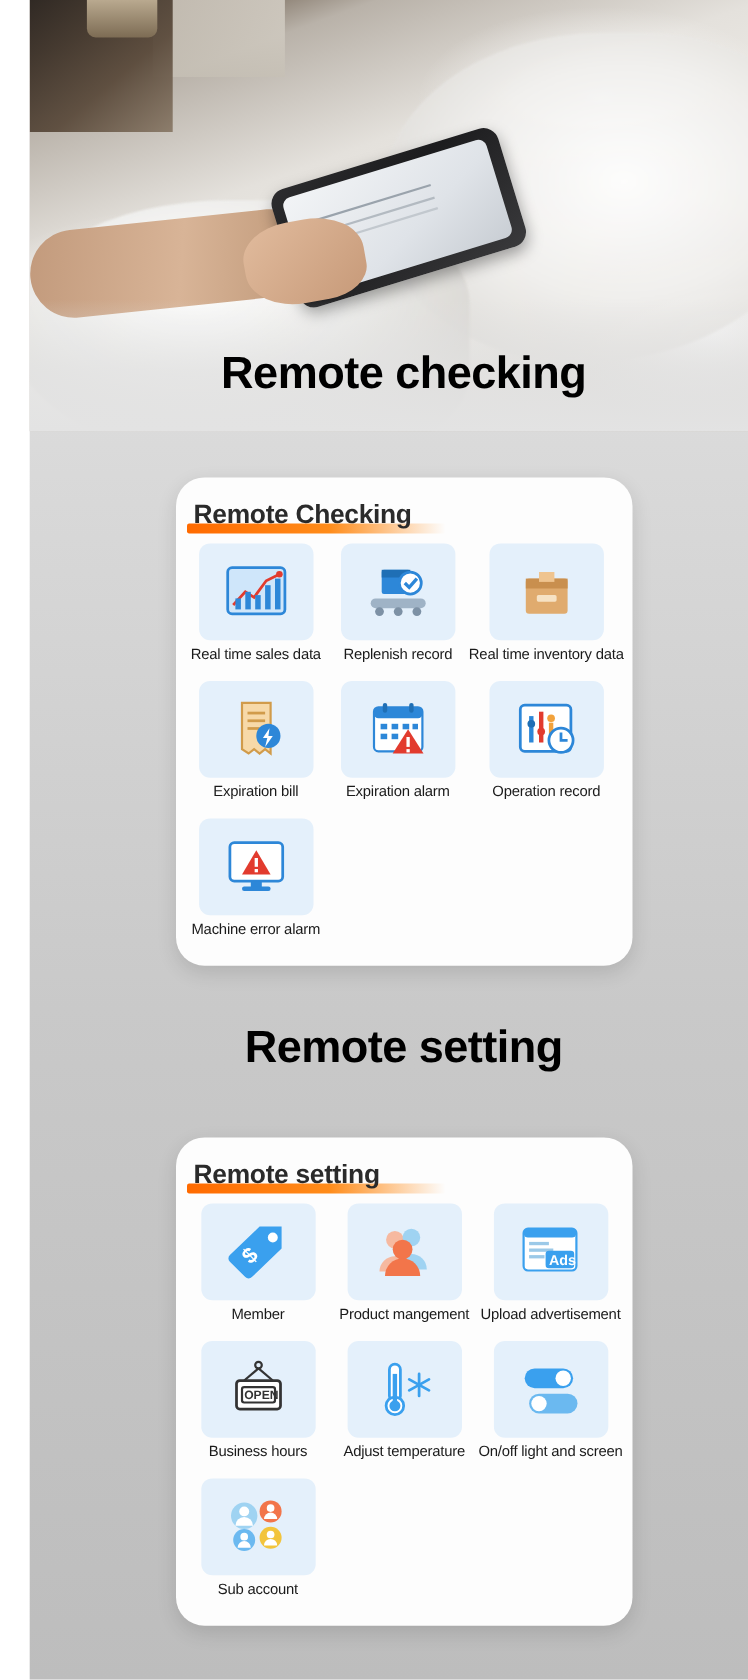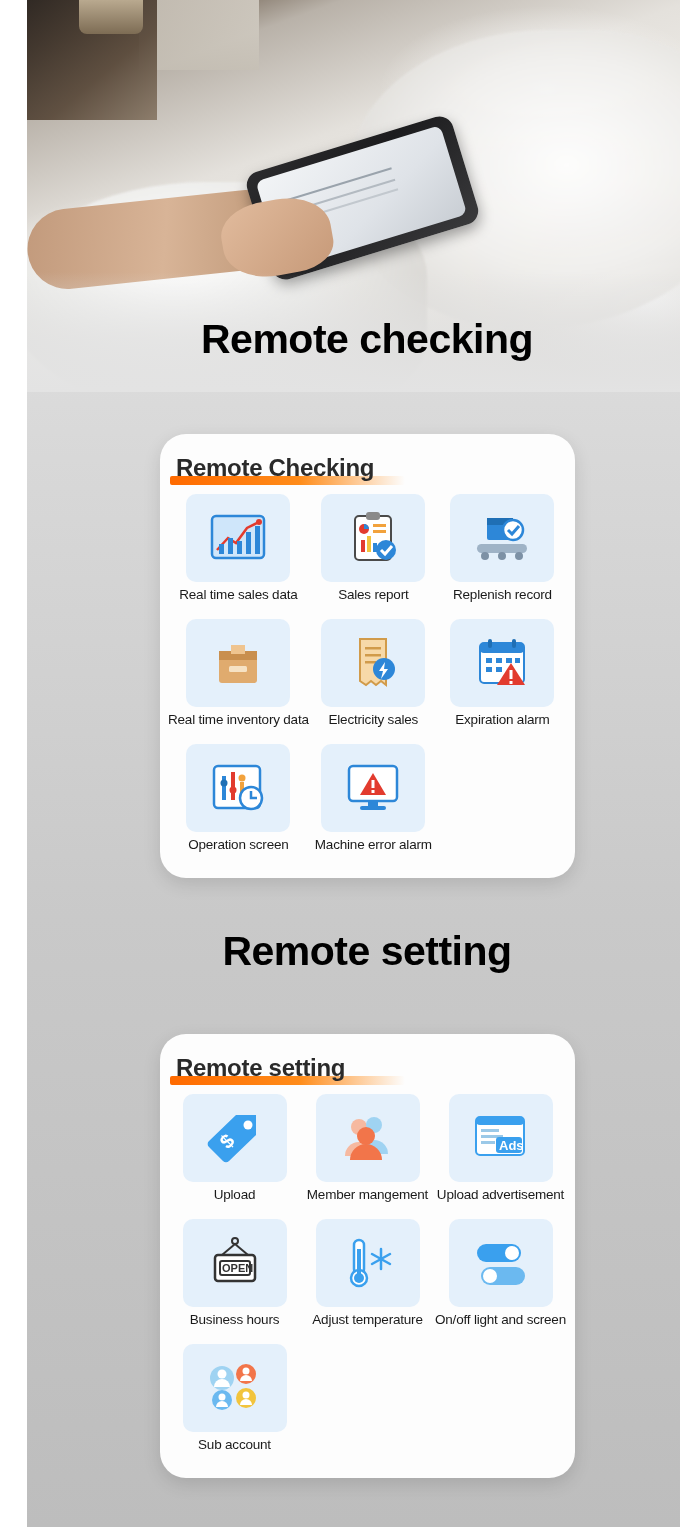--- a/index.html
+++ b/index.html
@@ -227,38 +227,20 @@
             <rect x="19" y="28" width="5" height="16" fill="#2d87d8"></rect>
             <rect x="28" y="31" width="5" height="13" fill="#2d87d8"></rect>
             <rect x="37" y="22" width="5" height="22" fill="#2d87d8"></rect>
             <rect x="46" y="16" width="5" height="28" fill="#2d87d8"></rect>
             <circle cx="50" cy="12" r="3" fill="#e23b2e"></circle>
           </svg>
         </div>
         <div class="cell-label">Real time sales data</div>
       </div>
 
-      <div class="cell">
-        <div class="tile">
-          <svg width="58" height="56" viewBox="0 0 58 56">
-            <rect x="11" y="6" width="36" height="44" rx="4" fill="#ffffff" stroke="#4a4a4a" stroke-width="2"></rect>
-            <rect x="22" y="2" width="14" height="8" rx="3" fill="#8a8a8a"></rect>
-            <circle cx="20" cy="19" r="5" fill="#e23b2e"></circle>
-            <path d="M20 14 a5 5 0 0 1 5 5 h-5z" fill="#2d87d8"></path>
-            <rect x="29" y="14" width="13" height="3" fill="#f2a23c"></rect>
-            <rect x="29" y="20" width="13" height="3" fill="#f2a23c"></rect>
-            <rect x="17" y="30" width="4" height="12" fill="#e23b2e"></rect>
-            <rect x="23" y="26" width="4" height="16" fill="#f2c43c"></rect>
-            <rect x="29" y="33" width="4" height="9" fill="#2d87d8"></rect>
-            <circle cx="42" cy="40" r="10" fill="#2d87d8"></circle>
-            <path d="M37 40 l4 4 l7 -8" fill="none" stroke="#ffffff" stroke-width="3"></path>
-          </svg>
-        </div>
-        <div class="cell-label">Sales report</div>
-      </div>
 
       <div class="cell">
         <div class="tile">
           <svg width="58" height="56" viewBox="0 0 58 56">
             <rect x="14" y="8" width="26" height="22" rx="2" fill="#2d87d8"></rect>
             <rect x="14" y="8" width="26" height="7" fill="#1f6fb5"></rect>
             <rect x="4" y="34" width="50" height="9" rx="4.5" fill="#9fb3c6"></rect>
             <circle cx="12" cy="46" r="4" fill="#7d91a5"></circle>
             <circle cx="29" cy="46" r="4" fill="#7d91a5"></circle>
             <circle cx="46" cy="46" r="4" fill="#7d91a5"></circle>
@@ -285,21 +267,21 @@
         <div class="tile">
           <svg width="58" height="56" viewBox="0 0 58 56">
             <path d="M16 4 h26 v46 l-5 -4 l-5 4 l-5 -4 l-5 4 l-6 -4 z" fill="#f7d9a8" stroke="#d19b4a" stroke-width="2"></path>
             <rect x="21" y="12" width="16" height="2.5" fill="#d19b4a"></rect>
             <rect x="21" y="19" width="16" height="2.5" fill="#d19b4a"></rect>
             <rect x="21" y="26" width="11" height="2.5" fill="#d19b4a"></rect>
             <circle cx="40" cy="34" r="11" fill="#2d87d8"></circle>
             <path d="M41 27 l-6 9 h4 l-2 8 l7 -10 h-4 z" fill="#ffffff"></path>
           </svg>
         </div>
-        <div class="cell-label">Electricity sales</div>
+        <div class="cell-label">Expiration bill</div>
       </div>
 
       <div class="cell">
         <div class="tile">
           <svg width="58" height="56" viewBox="0 0 58 56">
             <rect x="7" y="8" width="44" height="40" rx="4" fill="#ffffff" stroke="#2d87d8" stroke-width="2"></rect>
             <rect x="7" y="8" width="44" height="10" rx="4" fill="#2d87d8"></rect>
             <rect x="15" y="4" width="4" height="9" rx="2" fill="#1f6fb5"></rect>
             <rect x="39" y="4" width="4" height="9" rx="2" fill="#1f6fb5"></rect>
             <g fill="#2d87d8">
@@ -325,21 +307,21 @@
             <rect x="13" y="16" width="4" height="24" fill="#2d87d8"></rect>
             <rect x="22" y="12" width="4" height="28" fill="#e23b2e"></rect>
             <rect x="31" y="22" width="4" height="18" fill="#f2a23c"></rect>
             <circle cx="15" cy="23" r="3.5" fill="#1f6fb5"></circle>
             <circle cx="24" cy="30" r="3.5" fill="#e23b2e"></circle>
             <circle cx="33" cy="18" r="3.5" fill="#f2a23c"></circle>
             <circle cx="42" cy="38" r="11" fill="#ffffff" stroke="#2d87d8" stroke-width="2.5"></circle>
             <path d="M42 31 v7 h6" fill="none" stroke="#2d87d8" stroke-width="2.5"></path>
           </svg>
         </div>
-        <div class="cell-label">Operation screen</div>
+        <div class="cell-label">Operation record</div>
       </div>
 
       <div class="cell">
         <div class="tile">
           <svg width="58" height="56" viewBox="0 0 58 56">
             <rect x="5" y="6" width="48" height="35" rx="4" fill="#ffffff" stroke="#2d87d8" stroke-width="2.5"></rect>
             <rect x="24" y="41" width="10" height="6" fill="#2d87d8"></rect>
             <rect x="16" y="46" width="26" height="4" rx="2" fill="#2d87d8"></rect>
             <path d="M29 13 l13 22 h-26 z" fill="#e23b2e"></path>
             <rect x="27.5" y="20" width="3" height="8" fill="#ffffff"></rect>
@@ -367,37 +349,37 @@
     <div class="grid">
 
       <div class="cell">
         <div class="tile">
           <svg width="58" height="56" viewBox="0 0 58 56">
             <path d="M30 5 h20 v20 l-27 26 a4 4 0 0 1 -6 0 l-14 -14 a4 4 0 0 1 0 -6 z" fill="#3aa0ee"></path>
             <circle cx="42" cy="15" r="4.5" fill="#ffffff"></circle>
             <text x="22" y="40" font-family="Liberation Sans, sans-serif" font-size="20" font-weight="bold" fill="#ffffff" transform="rotate(-45 22 40)">$</text>
           </svg>
         </div>
-        <div class="cell-label">Upload</div>
+        <div class="cell-label">Member</div>
       </div>
 
 
 
       <div class="cell">
         <div class="tile">
           <svg width="58" height="56" viewBox="0 0 58 56">
             <circle cx="20" cy="17" r="8" fill="#f6b9a0"></circle>
             <path d="M6 46 a14 14 0 0 1 28 0 z" fill="#f6b9a0"></path>
             <circle cx="35" cy="15" r="8" fill="#9fd3f2"></circle>
             <path d="M21 44 a14 14 0 0 1 28 0 z" fill="#9fd3f2"></path>
             <circle cx="27" cy="26" r="9" fill="#f2754a"></circle>
             <path d="M11 50 a16 16 0 0 1 32 0 z" fill="#f2754a"></path>
           </svg>
         </div>
-        <div class="cell-label">Member mangement</div>
+        <div class="cell-label">Product mangement</div>
       </div>
 
       <div class="cell">
         <div class="tile">
           <svg width="58" height="56" viewBox="0 0 58 56">
             <rect x="4" y="7" width="48" height="38" rx="4" fill="#ffffff" stroke="#3aa0ee" stroke-width="2"></rect>
             <rect x="4" y="7" width="48" height="8" rx="4" fill="#3aa0ee"></rect>
             <rect x="9" y="19" width="18" height="3" fill="#9bc9e8"></rect>
             <rect x="9" y="25" width="22" height="3" fill="#9bc9e8"></rect>
             <rect x="9" y="31" width="14" height="3" fill="#9bc9e8"></rect>

